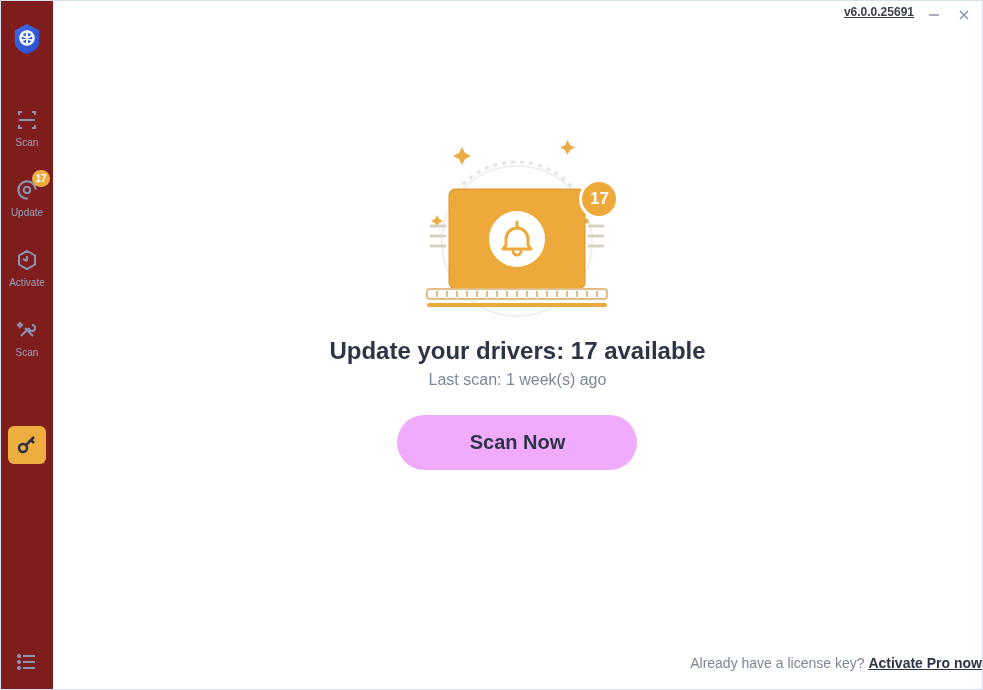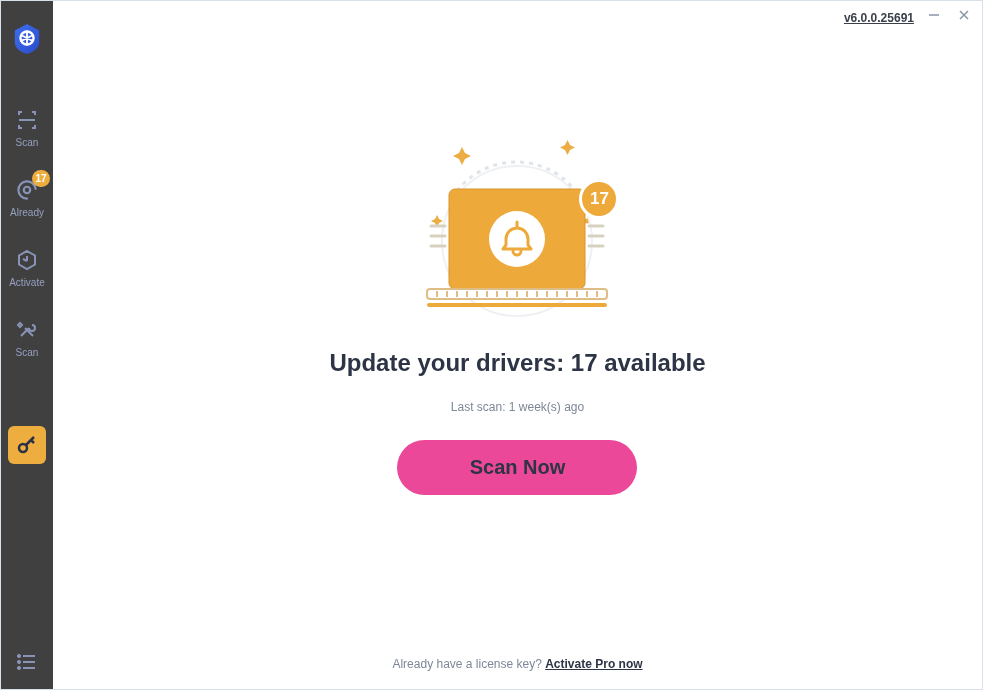--- a/index.html
+++ b/index.html
@@ -1,48 +1,48 @@
 <!DOCTYPE html>
 <html><head>
 <meta charset="utf-8">
 <style>
   * { box-sizing: border-box; margin: 0; padding: 0; }
   html, body { width: 983px; height: 690px; font-family: -apple-system, BlinkMacSystemFont, "Segoe UI", Arial, sans-serif; overflow: hidden; background: #fff; }
   .app { display: flex; width: 100%; height: 100%; position: relative; border: 1px solid #d8e0ec; }
 
   
-  .sidebar { width: 52px; background: #404040; display: flex; flex-direction: column; align-items: center; }
+  .sidebar { width: 52px; background: #7f1d1d; display: flex; flex-direction: column; align-items: center; }
   .logo { width: 100%; height: 75px; display: flex; align-items: center; justify-content: center; }
   .logo svg { width: 30px; height: 34px; }
   .nav { display: flex; flex-direction: column; align-items: center; width: 100%; gap: 28px; margin-top: 30px;}
   .nav-item { width: 100%; display: flex; flex-direction: column; align-items: center; gap: 3px; cursor: pointer; position: relative; }
   .nav-item .icon-wrap { width: 28px; height: 28px; display: flex; align-items: center; justify-content: center; position: relative; }
   .nav-item svg { stroke: #8893b6; fill: none; }
   .nav-label { font-size: 10px; color: #96a0c0; text-align: center; }
   .badge { position: absolute; top: -6px; right: -9px; background: #eeae3f; color: #fff; font-size: 10px; font-weight: 700; border-radius: 9px; min-width: 18px; height: 17px; padding: 0 3px; display: flex; align-items: center; justify-content: center; }
   .key-item { margin-top: 40px; width: 38px; height: 38px; border-radius: 6px; background: #eeae3f; display: flex; align-items: center; justify-content: center; cursor: pointer; }
   .key-item svg { stroke: #2a3147; }
   .spacer { flex: 1; }
   .menu-btn { width: 100%; height: 55px; display: flex; align-items: center; justify-content: center; cursor: pointer; }
   .menu-btn svg { stroke: #8893b6; fill: #8893b6; }
 
   
   .main { flex: 1; position: relative; display: flex; flex-direction: column; align-items: center; background: #fff; }
-  .titlebar { position: absolute; top: 0; right: 0; display: flex; align-items: flex-end; gap: 10px; padding: 4px 8px; font-size: 12px; }
+  .titlebar { position: absolute; top: 0; right: 0; display: flex; align-items: flex-start; gap: 10px; padding: 4px 8px; font-size: 12px; }
   .version { color: #3a3f4a; text-decoration: underline; font-weight:600; }
   .win-btn { width: 20px; height: 20px; display: flex; align-items: center; justify-content: center; color: #8a95a6; cursor: pointer; font-size: 14px; line-height: 1; }
 
   .hero { margin-top: 130px; display: flex; flex-direction: column; align-items: center; }
   .illus { position: relative; width: 260px; height: 190px; }
   .illus-badge { position: absolute; right: 28px; top: 48px; width: 40px; height: 40px; border-radius: 50%; background: #eea93b; border: 3px solid #fff; display:flex; align-items:center; justify-content:center; color:#fff; font-weight:700; font-size:17px; z-index: 4;}
-  .heading { margin-top: 28px; font-size: 24px; font-weight: 700; color: #2c3445; }
-  .subtext { margin-top: 23px; font-size: 12px; color: #7e8797; text-align: right; }
-  .scan-btn { margin-top: 26px; width: 240px; height: 55px; border-radius: 28px; background: #ec4899; color: #2c3445; font-size: 20px; font-weight: 700; border: none; cursor: pointer; display:flex; align-items:center; justify-content:center;}
-
-  .footer { position: absolute; bottom: 18px; width:100%; text-align:center; font-size: 12px; color:#7e8797; }
+  .heading { margin-top: 16px; font-size: 24px; font-weight: 700; color: #2c3445; }
+  .subtext { margin-top: 6px; font-size: 16px; color: #7e8797; text-align: right; }
+  .scan-btn { margin-top: 26px; width: 240px; height: 55px; border-radius: 28px; background: #f0abfc; color: #2c3445; font-size: 20px; font-weight: 700; border: none; cursor: pointer; display:flex; align-items:center; justify-content:center;}
+
+  .footer { position: absolute; bottom: 18px; width:100%; text-align:right; font-size: 14px; color:#7e8797; }
   .footer .link { color:#2c3445; font-weight:700; text-decoration: underline; cursor:pointer; }
 </style>
 </head>
 <body>
 
 <div class="app">
 
   <div class="sidebar">
     <div class="logo">
       <svg viewBox="0 0 32 36">
@@ -71,21 +71,21 @@
 
       <div class="nav-item">
         <div class="icon-wrap">
           <svg width="26" height="26" viewBox="0 0 24 24" stroke-width="2">
             <path d="M20 11 A8 8 0 1 0 12 20" stroke-linecap="round"></path>
             <circle cx="12" cy="12" r="3"></circle>
             <path d="M16 6 L20 10 L20 5" fill="#8893b6" stroke="none"></path>
           </svg>
           <div class="badge">17</div>
         </div>
-        <div class="nav-label">Already</div>
+        <div class="nav-label">Update</div>
       </div>
 
       <div class="nav-item">
         <div class="icon-wrap">
           <svg width="24" height="24" viewBox="0 0 24 24" stroke-width="2">
             <path d="M12 3 L20 7.5 L20 16.5 L12 21 L4 16.5 L4 7.5 Z"></path>
             <path d="M12 8 L12 13 M12 13 L8 11"></path>
           </svg>
         </div>
         <div class="nav-label">Activate</div>

